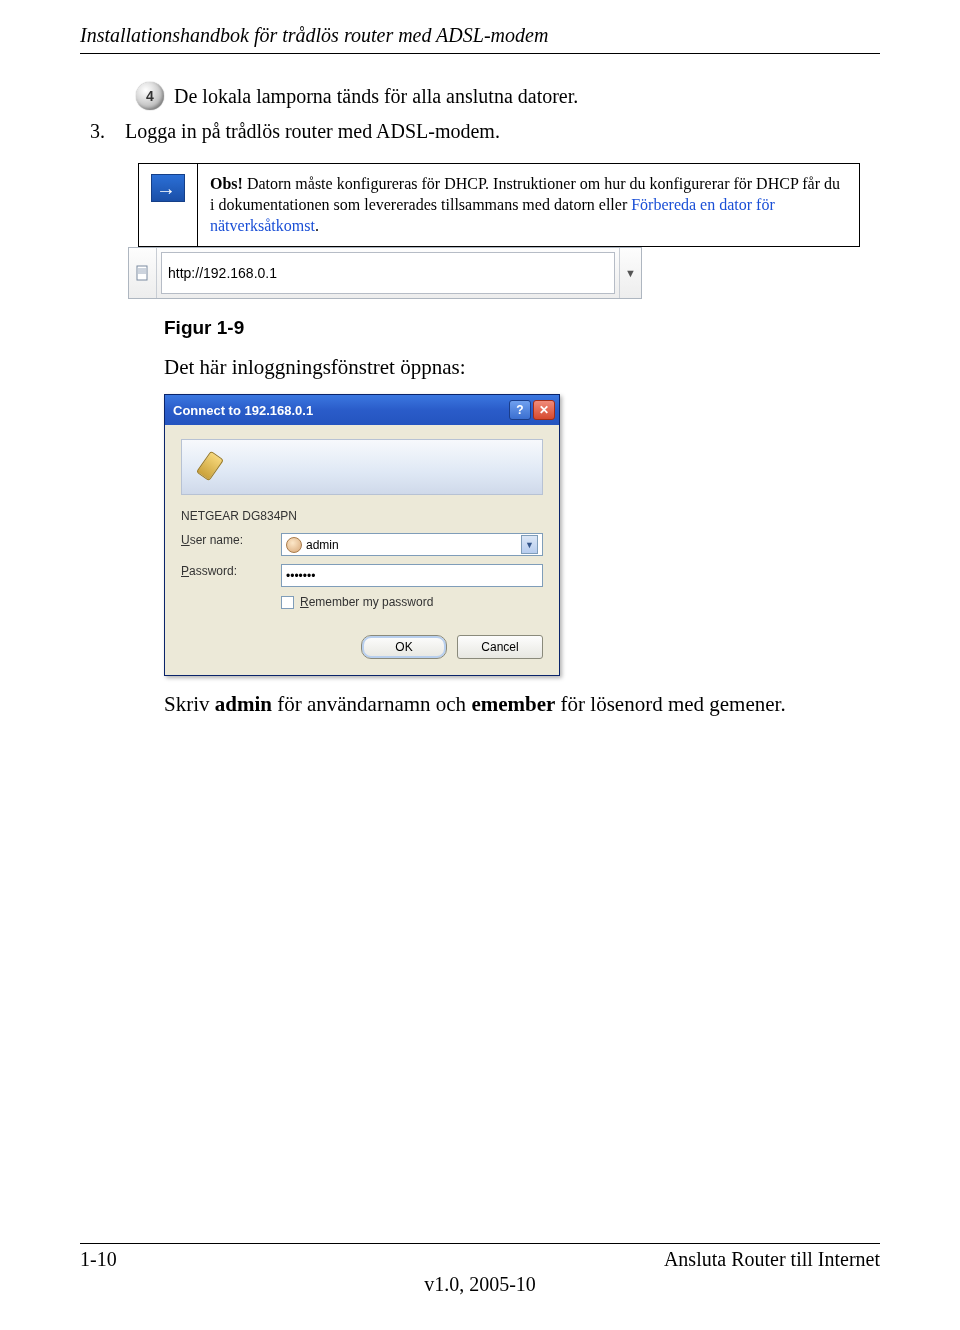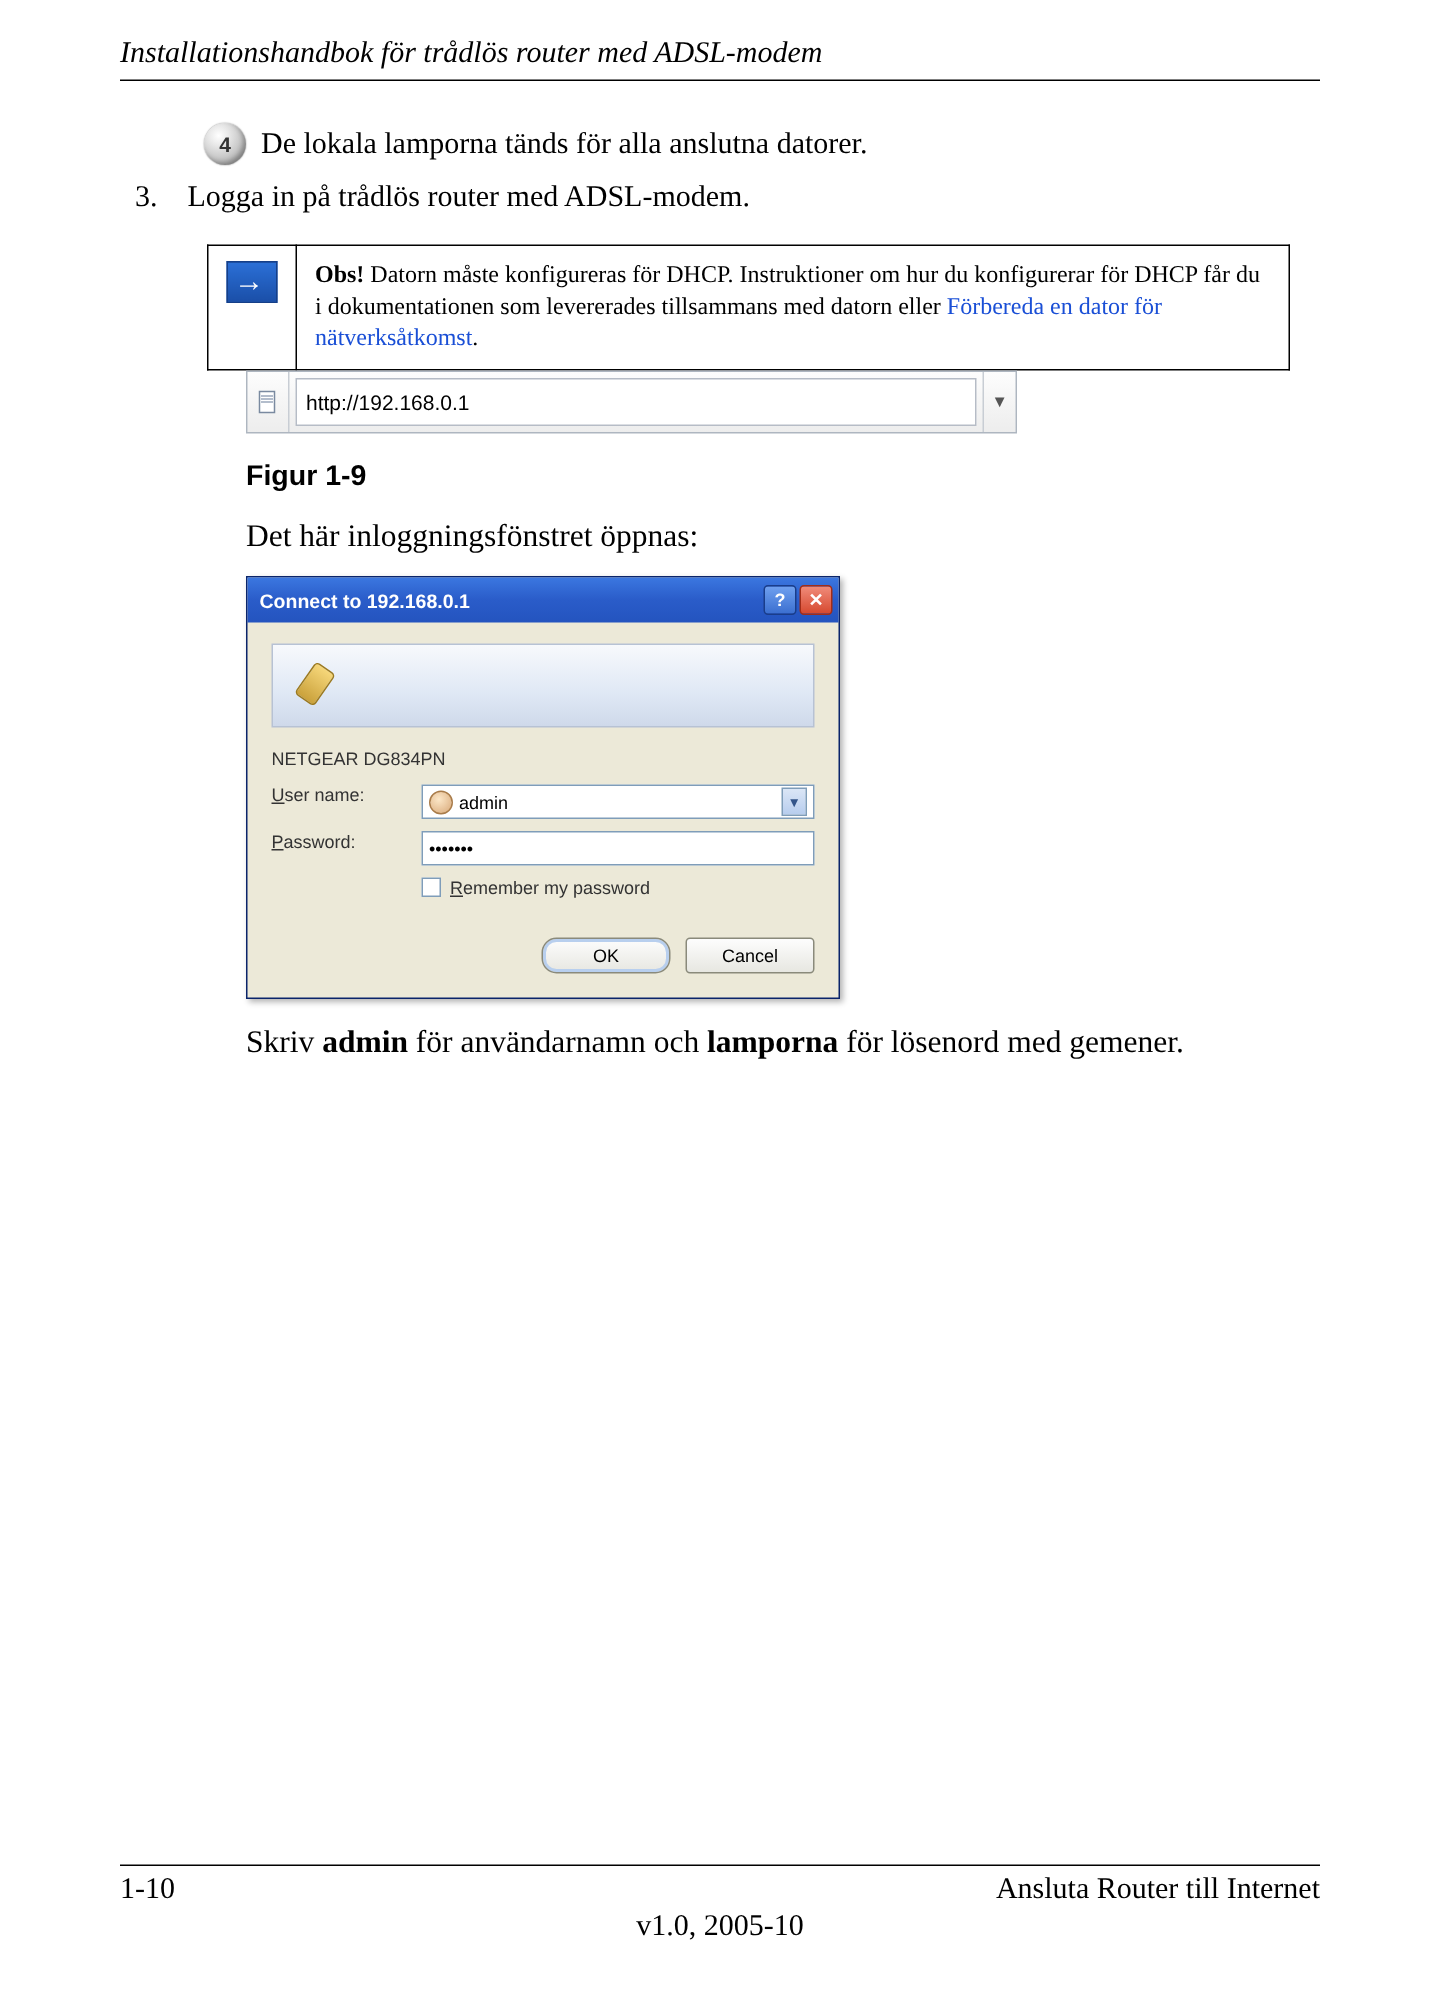--- a/index.html
+++ b/index.html
@@ -87,23 +87,23 @@
     line-height: 1.3;
   }
   .link-blue { color: #1a4fd6; }
   .substep {
     margin: 26px 20px 18px 58px;
     font-size: 21px;
     line-height: 1.35;
   }
   .substep .letter { display: inline-block; width: 28px; }
   .addrbar {
-    margin-left: 84px;
+    margin-left: 48px;
     width: 514px;
-    height: 42px;
+    height: 52px;
     background: linear-gradient(#fdfdfd, #ededed);
     border: 1px solid #aeb6c0;
     display: flex;
     align-items: stretch;
     text-align: center;
   }
   .addrbar .picon {
     width: 28px;
     display: flex;
     align-items: center;
@@ -216,21 +216,21 @@
     border: 1px solid #a97c4a;
   }
   .dlg-input .dd2 {
     margin-left: auto;
     width: 17px; height: 19px;
     background: linear-gradient(#dbe6f6,#b7cdee);
     border: 1px solid #7f9db9;
     display:flex;align-items:center;justify-content:center;
     font-size:9px;color:#34558a;
   }
-  .dlg-check { margin-left: 100px; display:flex; align-items:flex-start; gap:6px; margin-top:4px; color:#333;}
+  .dlg-check { margin-left: 100px; display:flex; align-items:center; gap:6px; margin-top:4px; color:#333;}
   .dlg-check .cb { width:13px;height:13px;border:1px solid #7f9db9;background:#fff;}
   .dlg-check u { text-decoration: underline; }
   .dlg-btns { display:flex; justify-content:flex-end; gap:10px; margin-top: 26px;}
   .dlg-btn {
     width: 86px; height: 24px;
     background: linear-gradient(#fdfdfd,#e7e7e1);
     border: 1px solid #8a8a7b;
     border-radius: 3px;
     font-size: 12px;
     display:flex;align-items:center;justify-content:center;
@@ -337,21 +337,21 @@
 
       <div class="dlg-btns">
         <div class="dlg-btn primary">OK</div>
         <div class="dlg-btn">Cancel</div>
       </div>
     </div>
   </div>
 
 
   <div class="final-line">
-    <span>Skriv </span><b>admin</b><span> för användarnamn och </span><b>lamporna</b><span> för lösenord med gemener.</span>
+    <span>Skriv </span><b>admin</b><span> för användarnamn och </span><b>emember</b><span> för lösenord med gemener.</span>
   </div>
 </div>
 
 <div class="footer">
   <hr class="footer-rule">
   <div class="footer-row">
     <span>1-10</span>
     <span>Ansluta Router till Internet</span>
   </div>
   <div class="version">v1.0, 2005-10</div>

